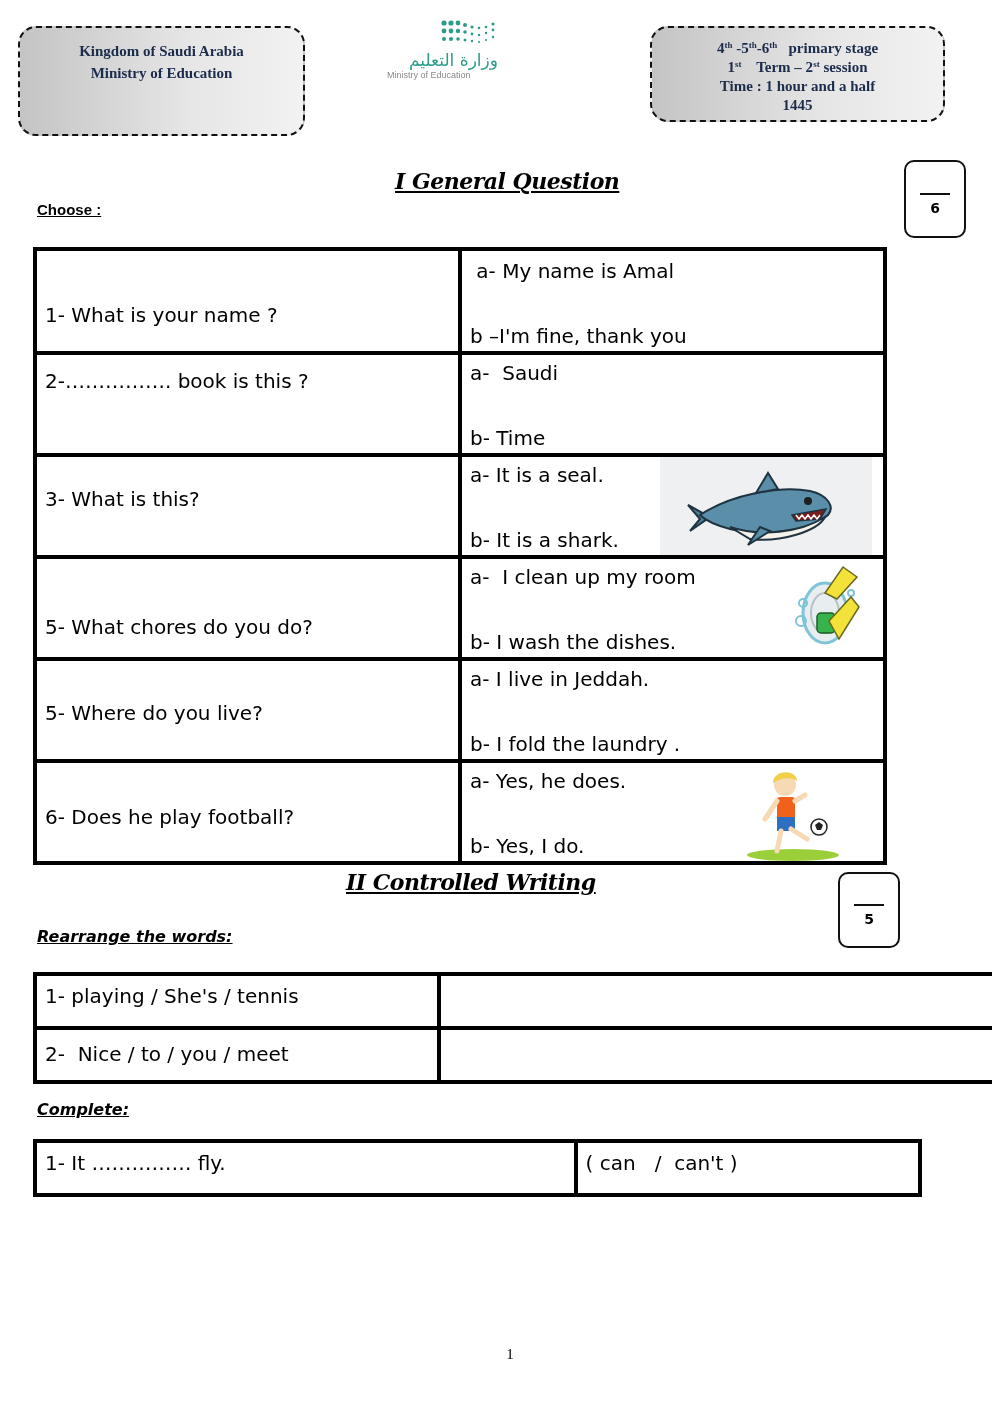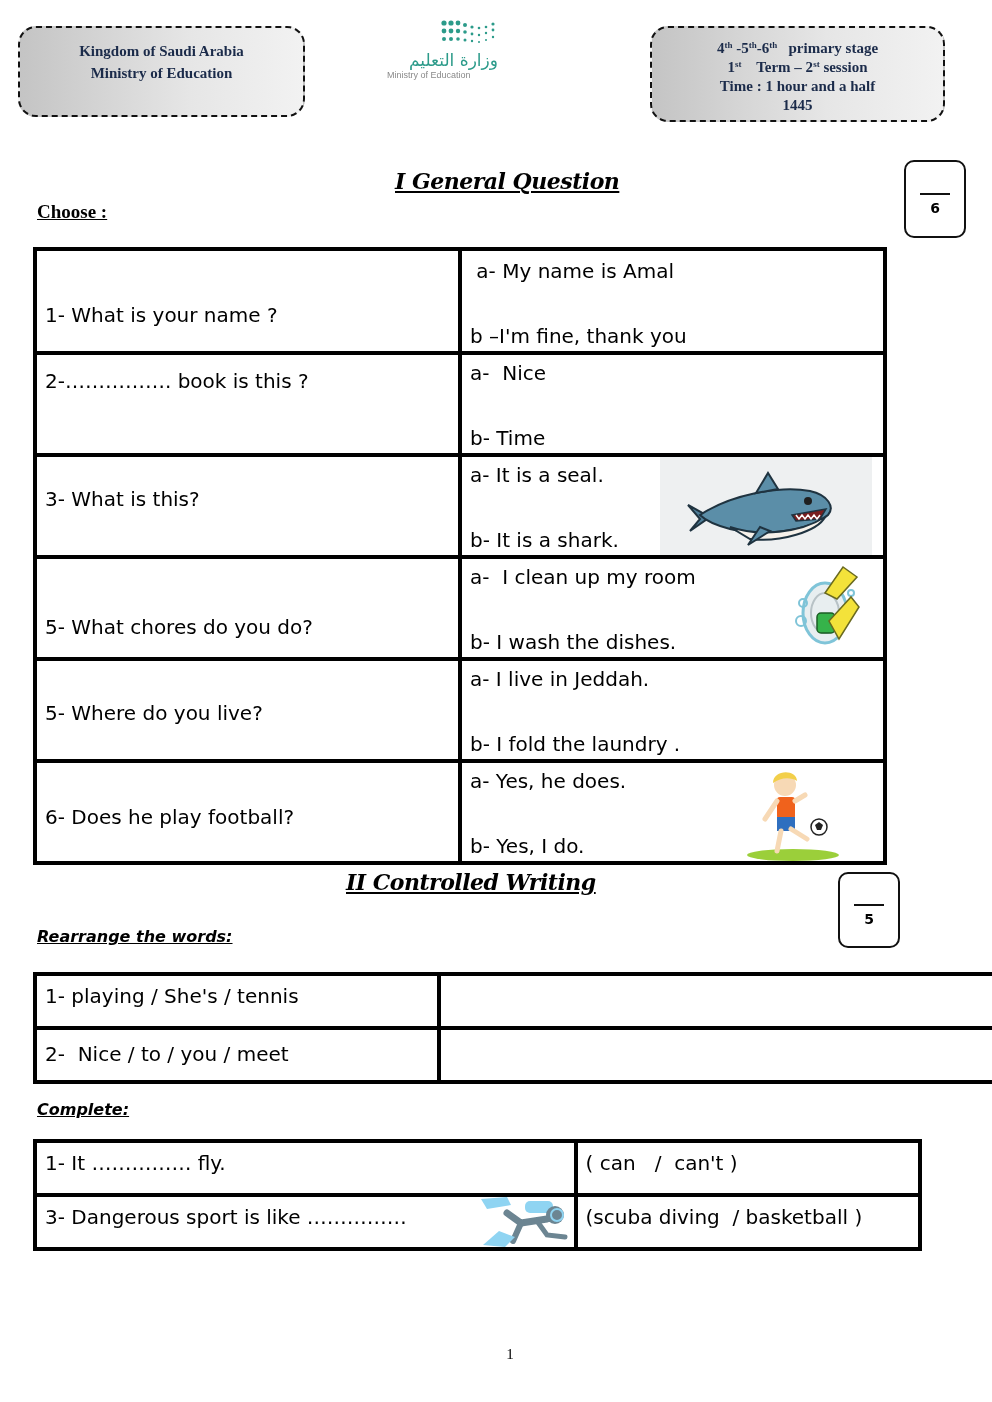--- a/index.html
+++ b/index.html
@@ -7,33 +7,33 @@
          font-family: "DejaVu Sans", sans-serif; color: #000; }
   .abs { position: absolute; }
 
   
   .hdr-box {
     position: absolute; border: 2px dashed #111; border-radius: 18px;
     background: linear-gradient(90deg, #c4c4c4 0%, #e6e6e6 60%, #f2f2f2 100%);
     font-family: "Liberation Serif", serif; font-weight: bold; color: #1b2b4a;
     text-align: center; box-sizing: border-box;
   }
-  .hdr-left { left: 18px; top: 26px; width: 287px; height: 91px; padding-top: 12px; font-size: 15px; line-height: 22px; }
+  .hdr-left { left: 18px; top: 26px; width: 287px; height: 110px; padding-top: 12px; font-size: 15px; line-height: 22px; }
   .hdr-right { left: 650px; top: 26px; width: 295px; height: 96px; padding-top: 11px; font-size: 15px; line-height: 19px; }
   .hdr-right sup { font-size: 9px; vertical-align: top; line-height: 12px; }
 
   
   .logo { left: 385px; top: 18px; width: 120px; height: 70px; }
   .logo-ar { position: absolute; left: 5px; top: 32px; font-size: 17px; color: #2c9b8a; font-family: "DejaVu Sans", sans-serif; direction: rtl; width: 108px; text-align: right; }
   .logo-en { position: absolute; left: 2px; top: 52px; font-size: 9px; color: #8a8a8a; font-family: "Liberation Sans", sans-serif; }
 
   
   .sec-title { font-family: "DejaVu Serif", serif; font-style: italic; font-weight: bold;
                font-size: 22px; text-decoration: underline; color: #000; letter-spacing: -0.5px; }
-  .sub-title { font-family: Liberation Serif, serif; font-weight: bold; font-size: 19px; text-decoration: underline; }
+  .sub-title { font-family: Liberation Sans, sans-serif; font-weight: bold; font-size: 15px; text-decoration: underline; }
   .sub-title-i { font-family: "DejaVu Sans", sans-serif; font-weight: bold; font-style: italic; font-size: 16px; text-decoration: underline; }
 
   
   .score { position: absolute; border: 2.5px solid #111; border-radius: 10px; box-sizing: border-box; background: #fff; }
   .score .bar { position: absolute; left: 50%; transform: translateX(-50%); height: 2px; background: #111; }
   .score .num { position: absolute; left: 0; right: 0; text-align: center; font-family: "DejaVu Sans", sans-serif; font-weight: bold; }
 
   
   table.grid { position: absolute; border-collapse: collapse; }
   table.grid td { border: 4px solid #000; vertical-align: top; padding: 0; position: relative;
@@ -121,21 +121,21 @@
     <td>
       <span class="ans" style="top:8px;text-align:center;"> a- My name is Amal</span>
       <span class="ans" style="top:73px;">b –I'm fine, thank you</span>
     </td>
   </tr>
   <tr style="height:102px;">
     <td>
           <span class="qtext" style="top:14px;">2-……………. book is this ?</span>
         </td>
     <td>
-      <span class="ans" style="top:6px;">a-  Nice</span>
+      <span class="ans" style="top:6px;">a-  Saudi</span>
       <span class="ans" style="top:71px;">b- Time</span>
     </td>
   </tr>
   <tr style="height:102px;">
     <td>
           <span class="qtext" style="top:30px;">3- What is this?</span>
         </td>
     <td>
       <span class="ans" style="top:6px;">a- It is a seal.</span>
       <span class="ans" style="top:71px;">b- It is a shark.</span>
@@ -248,34 +248,16 @@
     </colgroup>
   <tbody>
       <tr style="height:54px;">
     <td>
           <span class="qtext" style="top:8px;">1- It …………… fly.</span>
         </td>
     <td>
           <span class="qtext" style="top:8px;">( can   /  can't )</span>
         </td>
   </tr>
-  <tr style="height:54px;">
-    <td>
-      <span class="qtext" style="top:8px;">3- Dangerous sport is like ……………</span>
-      <svg class="pic" style="left:440px; top:-6px;" width="96" height="58" viewBox="0 0 96 58">
-        <path d="M4,8 L30,6 L34,14 L10,18 Z" fill="#8fd4f2"></path>
-        <rect x="48" y="10" width="28" height="12" rx="5" fill="#8fd4f2"></rect>
-        <circle cx="78" cy="24" r="9" fill="#6c8592"></circle>
-        <circle cx="80" cy="24" r="6" fill="none" stroke="#8fd4f2" stroke-width="2"></circle>
-        <path d="M70,28 L44,32 L30,22" stroke="#6c8592" stroke-width="7" fill="none" stroke-linecap="round"></path>
-        <path d="M44,32 L36,50" stroke="#6c8592" stroke-width="6" fill="none" stroke-linecap="round"></path>
-        <path d="M60,30 L70,44 L88,46" stroke="#6c8592" stroke-width="5" fill="none" stroke-linecap="round"></path>
-        <path d="M22,40 L38,46 L28,56 L6,54 Z" fill="#8fd4f2"></path>
-      </svg>
-    </td>
-    <td>
-          <span class="qtext" style="top:8px;">(scuba diving  / basketball )</span>
-        </td>
-  </tr>
 </tbody>
   </table>
 
 <div class="abs page-num">1</div>
 
 </body></html>

